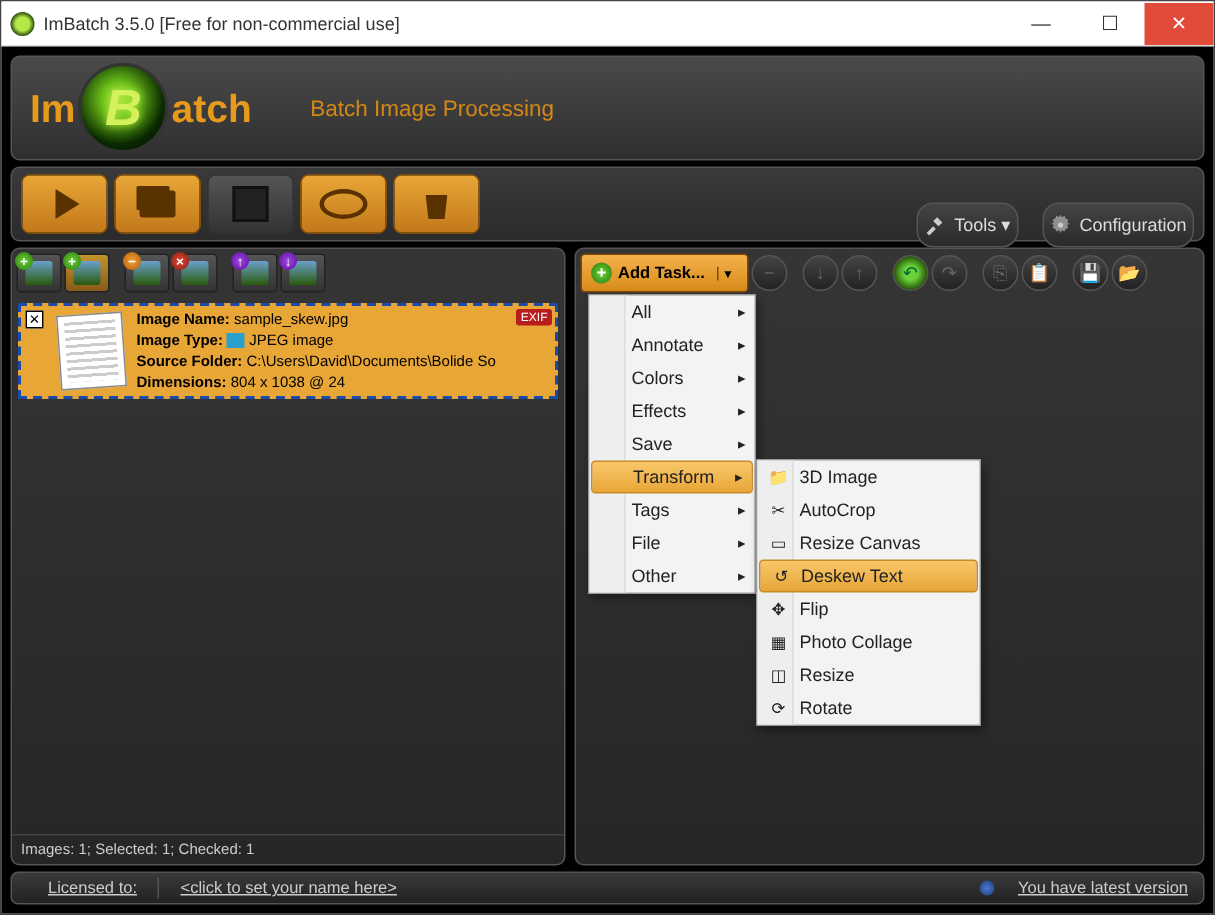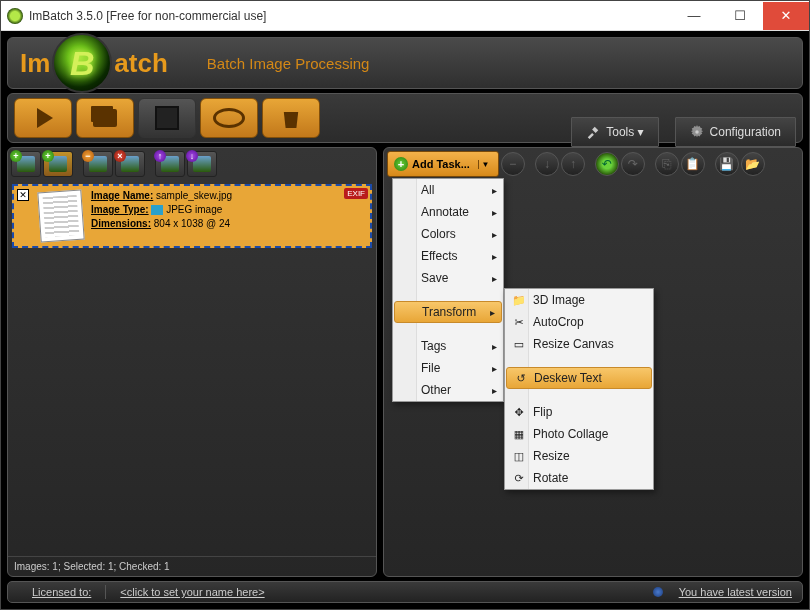--- a/index.html
+++ b/index.html
@@ -12,36 +12,36 @@
 .titlebar .app-icon { width: 16px; height: 16px; background: radial-gradient(circle, #b4e848 40%, #2a4d0a 70%); border-radius: 50%; margin: 0 6px; display:flex;align-items:center;justify-content:center;}
 .titlebar .title { flex: 1; text-align: left; font-size: 12px; color: #333; }
 .titlebar .winbtns { display: flex; }
 .titlebar .winbtn { width: 46px; height: 28px; display: flex; align-items: center; justify-content: center; font-size: 13px; color: #333; }
 .titlebar .winbtn.close { background: #e04b3a; color: #fff; width:46px; }
 
 
 .client { flex: 1; background: #000; padding: 6px; display: flex; flex-direction: column; gap: 4px; }
 
 
-.header { background: linear-gradient(#4a4a4a, #2f2f2f); border: 1px solid #555; border-radius: 6px; height: 52px; display: flex; align-items: center; padding: 0 12px; gap: 8px; }
+.header { background: linear-gradient(#4a4a4a, #2f2f2f); border: 1px solid #555; border-radius: 6px; height: 70px; display: flex; align-items: center; padding: 0 12px; gap: 8px; }
 .logo-text { font-size: 26px; font-weight: bold; color: #e79a1c; display:flex; align-items:center; gap:2px;}
 .logo-b { width: 60px; height: 60px; border-radius: 50%; background: radial-gradient(circle at 45% 40%, #aee83e 0%, #6bbf1a 25%, #0a2a00 65%, #000 100%); border: 2px solid #333; display:flex;align-items:center;justify-content:center; color:#d4f05a; font-size:34px; font-weight:bold; font-style:italic; text-shadow:0 0 6px #aee83e;}
 .logo-sub { font-size: 15px; color: #d48816; margin-left: 31px; }
 
 
 .toolbar { background: linear-gradient(#3a3a3a, #2b2b2b); border: 1px solid #555; border-radius: 6px; height: 50px; display: flex; align-items: center; padding: 0 6px; gap: 4px; }
 .tbtn { width: 58px; height: 40px; border-radius: 6px; border: 1px solid #824f0a; background: linear-gradient(#e8a637, #c2781a); display:flex;align-items:center;justify-content:center; }
 .tbtn.play::before { content:""; border-left:16px solid #5a3200; border-top:10px solid transparent; border-bottom:10px solid transparent; margin-left:4px;}
 .tbtn.folder::before { content:""; width:24px; height:18px; background:#5a3200; border-radius:2px; box-shadow: -3px -4px 0 -1px #5a3200;}
 .tbtn.save { background: linear-gradient(#555,#333); border-color:#333;}
 .tbtn.save::before{content:"";width:20px;height:20px;background:#222;border:2px solid #111;}
 .tbtn.eye::before{content:"";width:26px;height:14px;border:3px solid #5a3200;border-radius:50%;}
 .tbtn.trash::before{content:"";width:18px;height:20px;background:#5a3200;clip-path:polygon(10% 20%,90% 20%,80% 100%,20% 100%);}
 .toolbar .spacer { flex: 1; }
-.toolbtn { height: 30px; background: linear-gradient(#444,#2a2a2a); border: 1px solid #555; border-radius: 1px; color: #ddd; font-size: 12px; display:flex;align-items:center;gap:6px; padding: 0 14px; margin-top: 28px; }
+.toolbtn { height: 30px; background: linear-gradient(#444,#2a2a2a); border: 1px solid #555; border-radius: 11px; color: #ddd; font-size: 12px; display:flex;align-items:center;gap:6px; padding: 0 4px; margin-top: 28px; }
 .toolbtn svg{width:14px;height:14px;}
 
 
 .panes { flex: 1; display: flex; gap: 6px; min-height:0; }
 .pane { background: linear-gradient(#353535, #262626); border: 1px solid #555; border-radius: 6px; display: flex; flex-direction: column; min-height:0; }
 .pane.left { width: 370px; }
 .pane.right { flex: 1; position: relative; }
 
 
 .imgtb { height: 32px; display: flex; align-items: center; padding: 3px; gap: 2px; }
@@ -51,39 +51,39 @@
 .b-green{background:radial-gradient(#6ad23a,#2a7a0a);}
 .b-orange{background:radial-gradient(#f2a23a,#b25a0a);}
 .b-red{background:radial-gradient(#e24a3a,#8a1a0a);}
 .b-purple{background:radial-gradient(#a24ae2,#5a0a9a);}
 
 .imgitem { margin: 4px; border: 2px dashed #1a4aaa; background: #e8a637; height: 64px; display:flex; padding:3px; gap:6px; position:relative;}
 .imgitem .chk{width:12px;height:12px;border:1px solid #000;background:#fff;font-size:9px;text-align:center;line-height:10px;}
 .imgitem .thumb{width:44px;background:#fff;border:1px solid #888;transform:rotate(-4deg);margin:2px 2px 2px 4px; position:relative;}
 .imgitem .thumb::before{content:"";position:absolute;inset:4px;background:repeating-linear-gradient(#ccc 0 2px, transparent 2px 5px);}
 .imgitem .info{font-size:10px;color:#000;line-height:14px;flex:1;overflow:hidden;}
-.imgitem .info .lbl{font-weight:bold;text-decoration:underline;}
+.imgitem .info .lbl{font-weight:bold;}
 .imgitem .exif{position:absolute;top:2px;right:2px;background:#b91c1c;color:#fff;font-size:8px;padding:1px 3px;border-radius:2px;}
 
 .pane .footer { font-size: 10px; color: #ccc; padding: 4px 6px; border-top: 1px solid #444; }
 
 
 .tasktb { height: 32px; display: flex; align-items: center; padding: 3px; gap: 2px; }
 .addtask { height: 26px; background: linear-gradient(#f4b24a,#d88a1a); border:1px solid #7a4a0a; border-radius:3px; display:flex;align-items:center;gap:4px;padding:0 6px;font-size:11px;color:#000;font-weight:bold;}
 .addtask .plus{width:14px;height:14px;border-radius:50%;background:radial-gradient(#6ad23a,#2a7a0a);color:#fff;display:flex;align-items:center;justify-content:center;font-size:11px;}
 .addtask .dd{width:14px;border-left:1px solid #7a4a0a;margin-left:4px;text-align:center;font-size:8px;}
 .roundbtn{width:24px;height:24px;border-radius:50%;background:linear-gradient(#444,#222);border:1px solid #555;color:#666;display:flex;align-items:center;justify-content:center;font-size:12px;}
 .roundbtn.green{background:radial-gradient(#6ad23a 30%,#2a5a0a 70%);}
 
 
 .menu { position: absolute; background: #f3f3f3; border: 1px solid #999; box-shadow: 2px 3px 6px rgba(0,0,0,.4); font-size: 12px; color: #222; }
 .menu .mi { height: 22px; display: flex; align-items: center; padding: 0 20px 0 28px; white-space: nowrap; position:relative; }
 .menu .mi .arrow { position:absolute; right:6px; font-size:10px; }
 .menu .mi .micon { position:absolute; left:6px; width:16px; height:16px; display:flex;align-items:center;justify-content:center;font-size:11px;}
-.menu .mi.hl { background: linear-gradient(#f8c76a,#e8a637); border:1px solid #c88a2a; border-radius:3px; margin:12px 1px; padding-left:27px;}
+.menu .mi.hl { background: linear-gradient(#f8c76a,#e8a637); border:1px solid #c88a2a; border-radius:3px; margin:0 1px; padding-left:27px;}
 .menu .iconcol { position:absolute; left:0; top:0; bottom:0; width:24px; border-right:1px solid #ddd; background:#eee; }
 .menu .mi { position:relative; z-index:1; }
 
 
 .statusbar { background: linear-gradient(#3a3a3a, #222); border: 1px solid #555; border-radius: 5px; height: 22px; display: flex; align-items: center; color: #ccc; font-size: 11px; padding: 0 10px; text-decoration: underline; }
 .statusbar .seg { padding: 0 14px; }
 .statusbar .sep { width:1px; height:14px; background:#555; }
 .statusbar .right { margin-left:auto; display:flex; align-items:center; gap:16px;}
 .dot{width:10px;height:10px;border-radius:50%;background:radial-gradient(#4a7acc,#1a3a7a);}
 </style>
@@ -159,20 +159,21 @@
               <div class="badge b-purple">↓</div>
             </div>
         </div>
         <div style="flex:1;overflow:hidden;">
           <div class="imgitem">
             <div class="chk">✕</div>
             <div class="thumb"></div>
             <div class="info">
               <div><span class="lbl">Image Name:</span> <span>sample_skew.jpg</span></div>
               <div><span class="lbl">Image Type:</span> <span style="display:inline-block;width:12px;height:10px;background:#2aa0cc;vertical-align:middle;"></span> <span>JPEG image</span></div>
+              <div><span class="lbl">Source Folder:</span> <span>C:\Users\David\Documents\Bolide So</span></div>
               <div><span class="lbl">Dimensions:</span> <span>804 x 1038 @ 24</span></div>
             </div>
             <div class="exif">EXIF</div>
           </div>
         </div>
         <div class="footer">Images: 1; Selected: 1; Checked: 1</div>
       </div>
 
       <div class="pane right">
         <div class="tasktb">

